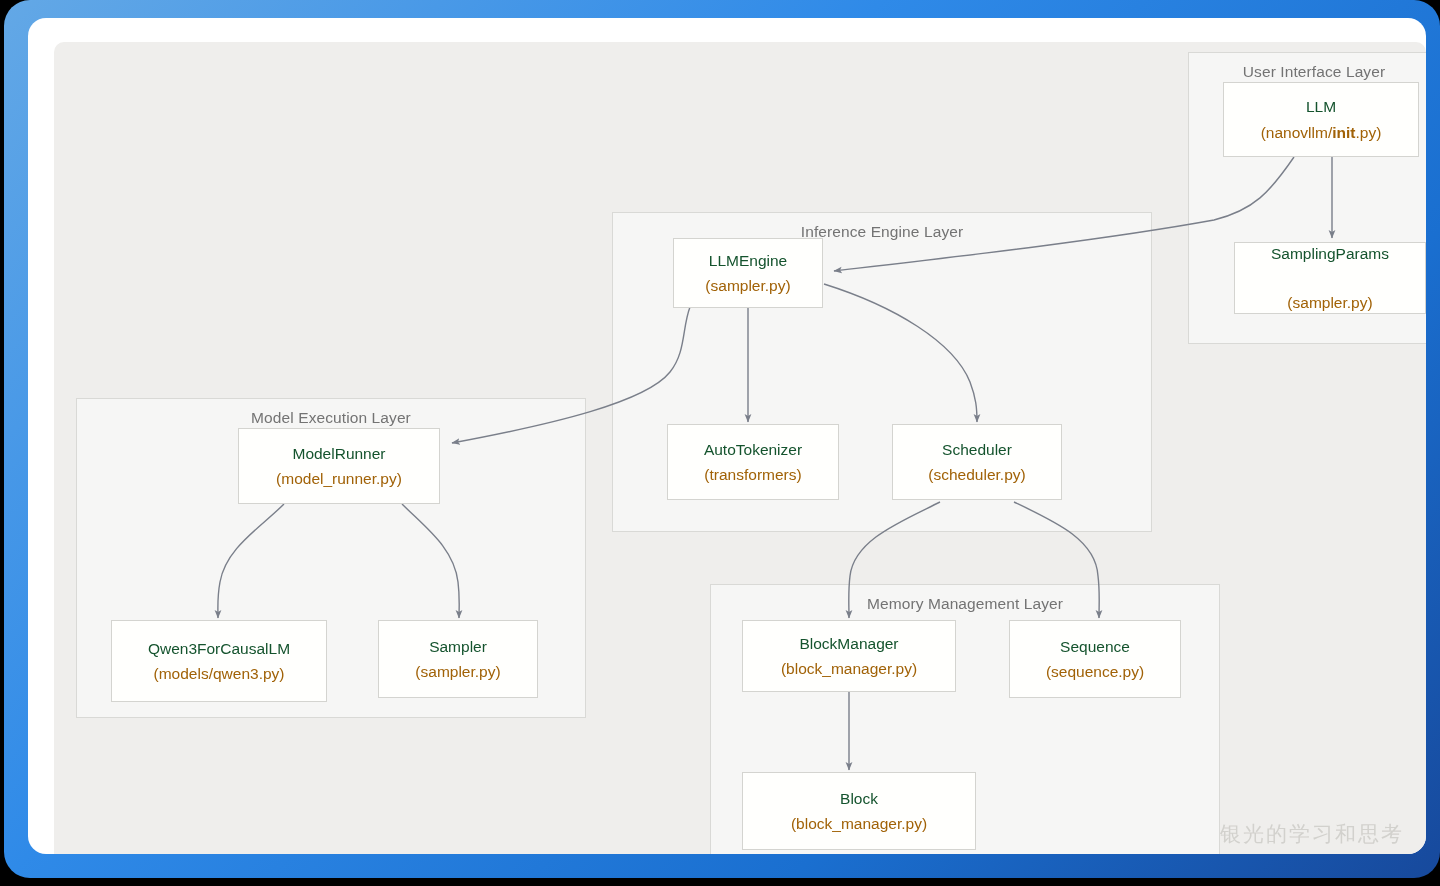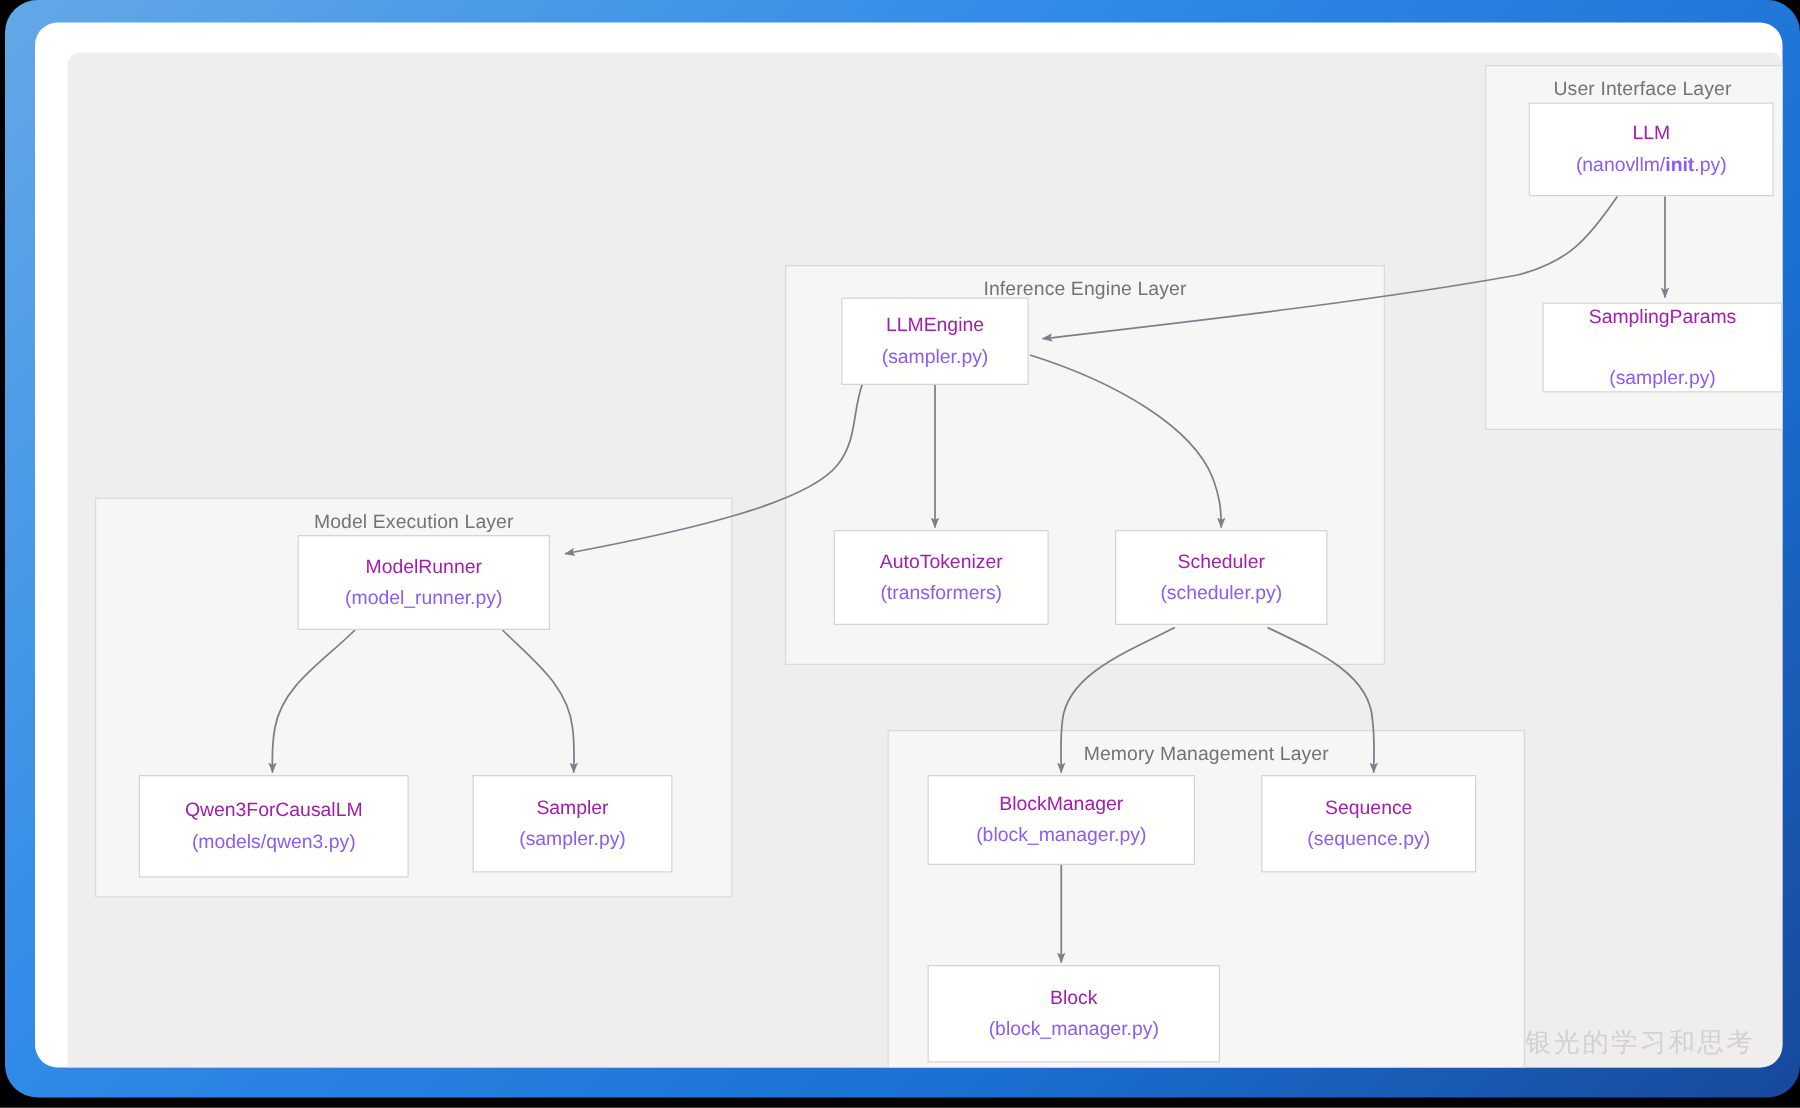--- a/index.html
+++ b/index.html
@@ -88,27 +88,27 @@
     background: #fffffd;
     border: 1px solid #d4d4d0;
     display: flex;
     flex-direction: column;
     align-items: center;
     justify-content: center;
     z-index: 5;
   }
   .node-title {
     font-size: 15.5px;
-    color: #a21caf;
+    color: #14532d;
     line-height: 1.62;
     white-space: nowrap;
   }
   .node-sub {
     font-size: 15.5px;
-    color: #8b5cf6;
+    color: #a16207;
     line-height: 1.62;
     white-space: nowrap;
   }
   .node-sub b { font-weight: bold; }
 
   
   #watermark {
     position: absolute;
     right: 22px;
     bottom: 6px;
@@ -124,21 +124,21 @@
 <body>
 
 <div id="app-frame">
   <div id="window-bezel">
     <div id="diagram-canvas">
 
       <div class="layer-group" style="left:1134px; top:10px; width:252px; height:292px;">
         <div class="layer-title">User Interface Layer</div>
       </div>
 
-      <div class="layer-group" style="left:574px; top:170px; width:480px; height:320px;text-decoration:underline;">
+      <div class="layer-group" style="left:558px; top:170px; width:540px; height:320px;text-decoration:underline;">
         <div class="layer-title">Inference Engine Layer</div>
       </div>
 
       <div class="layer-group" style="left:22px; top:356px; width:510px; height:320px;">
         <div class="layer-title">Model Execution Layer</div>
       </div>
 
       <div class="layer-group" style="left:656px; top:542px; width:510px; height:300px;">
         <div class="layer-title" style="padding:0 110px;">Memory Management Layer</div>
       </div>

